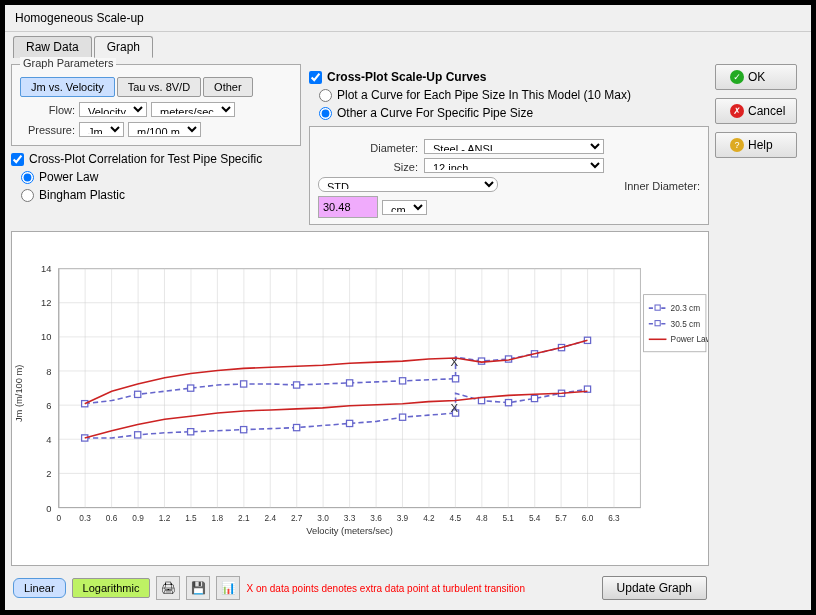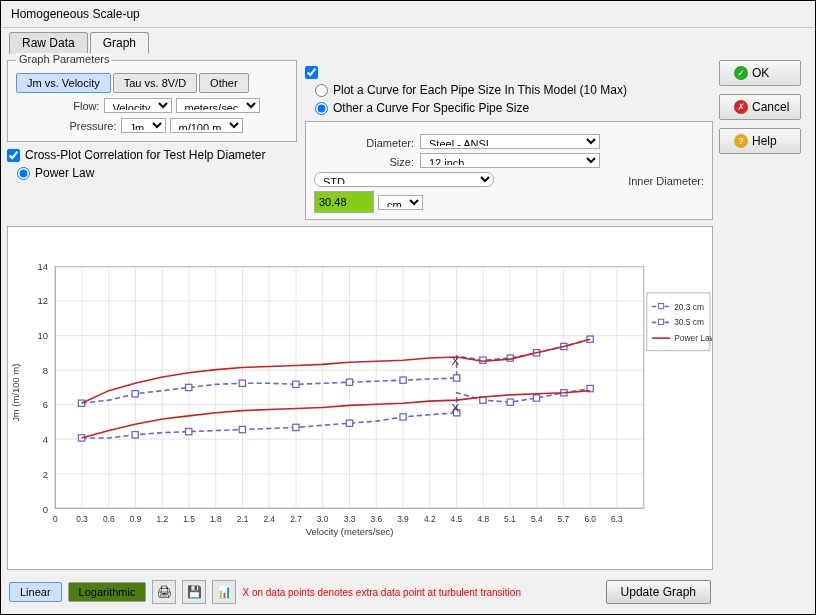--- a/index.html
+++ b/index.html
@@ -8,21 +8,21 @@
       font-size: 12px;
       background: #f0f0f0;
       width: 816px;
       height: 615px;
       overflow: hidden;
     }
     .window {
       width: 816px;
       height: 615px;
       background: #f0f0f0;
-      border: 1px solid #000000;
+      border: 5px solid #000000;
       display: flex;
       flex-direction: column;
     }
     .titlebar {
       background: #f0f0f0;
       padding: 6px 10px;
       font-size: 12px;
       color: #000;
       border-bottom: 1px solid #ccc;
     }
@@ -104,21 +104,20 @@
     }
     .btn-tab.active {
       background: #cce0ff;
       border-color: #5599dd;
     }
     .form-row {
       display: flex;
       align-items: center;
       margin-top: 5px;
       gap: 4px;
-      justify-content: center;
     }
     .form-label {
       width: 55px;
       font-size: 11px;
       color: #333;
       text-align: right;
     }
     select {
       padding: 2px 4px;
       border: 1px solid #aaa;
@@ -149,21 +148,21 @@
       font-size: 11px;
       color: #333;
       text-align: right;
       padding-top: 3px;
     }
     input[type="text"] {
       padding: 2px 4px;
       border: 1px solid #aaa;
       font-size: 11px;
       height: 22px;
-      background: #84cc16;
+      background: #f0abfc;
     }
     .inner-diam-row {
       display: flex;
       gap: 4px;
       align-items: center;
     }
     .graph-area {
       flex: 1;
       background: white;
       border: 1px solid #aaa;
@@ -172,28 +171,29 @@
     }
     .graph-footer {
       display: flex;
       align-items: center;
       gap: 6px;
       padding: 4px 2px;
     }
     .btn-action {
       padding: 3px 10px;
       border: 1px solid #999;
-      background: #4d7c0f;
+      background: #bef264;
       cursor: pointer;
       font-size: 11px;
       border-radius: 2px;
     }
     .btn-action.active {
       background: #cce0ff;
       border-color: #5599dd;
+      border-radius: 6px;
     }
     .warning-text {
       color: red;
       font-size: 10px;
       flex: 1;
     }
     .btn-ok {
       display: flex;
       align-items: center;
       gap: 4px;
@@ -338,32 +338,37 @@
               </select>
               <select>
                 <option>m/100 m</option>
               </select>
             </div>
           </div>
 
           <div style="margin-top:6px;">
             <div class="checkbox-row">
               <input type="checkbox" checked="" style="">
-              <span>Cross-Plot Correlation for Test Help Diameter</span>
+              <span>Cross-Plot Correlation for Test Pipe Specific</span>
             </div>
             <div class="radio-row">
               <input type="radio" name="correlation" checked="" style="">
               <span>Power Law</span>
             </div>
+            <div class="radio-row">
+              <input type="radio" name="correlation" style="">
+              <span>Bingham Plastic</span>
+            </div>
           </div>
         </div>
 
         <div class="right-params">
           <div class="checkbox-row">
             <input type="checkbox" checked="" style="">
+            <strong><span>Cross-Plot Scale-Up Curves</span></strong>
           </div>
           <div class="radio-row">
             <input type="radio" name="pipe-size" style="">
             <span>Plot a Curve for Each Pipe Size In This Model (10 Max)</span>
           </div>
           <div class="radio-row">
             <input type="radio" name="pipe-size" checked="" style="">
             <span>Other a Curve For Specific Pipe Size</span>
           </div>
           <div style="margin-top:6px; border:1px solid #aaa; padding:6px 8px; background:#f8f8f8;">

